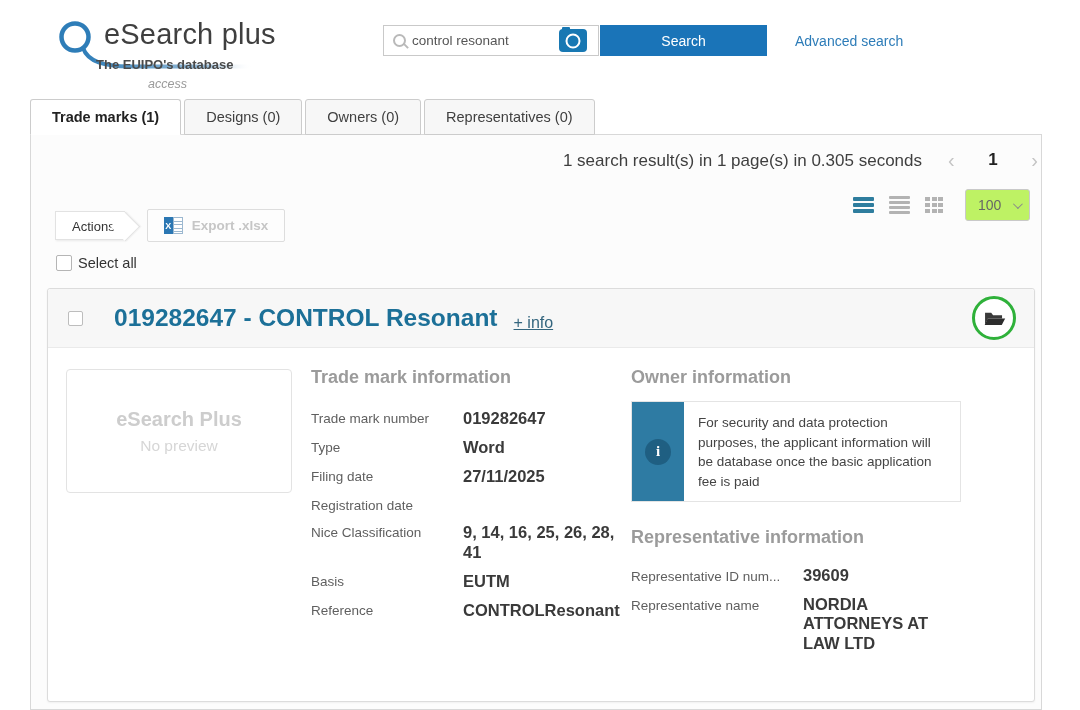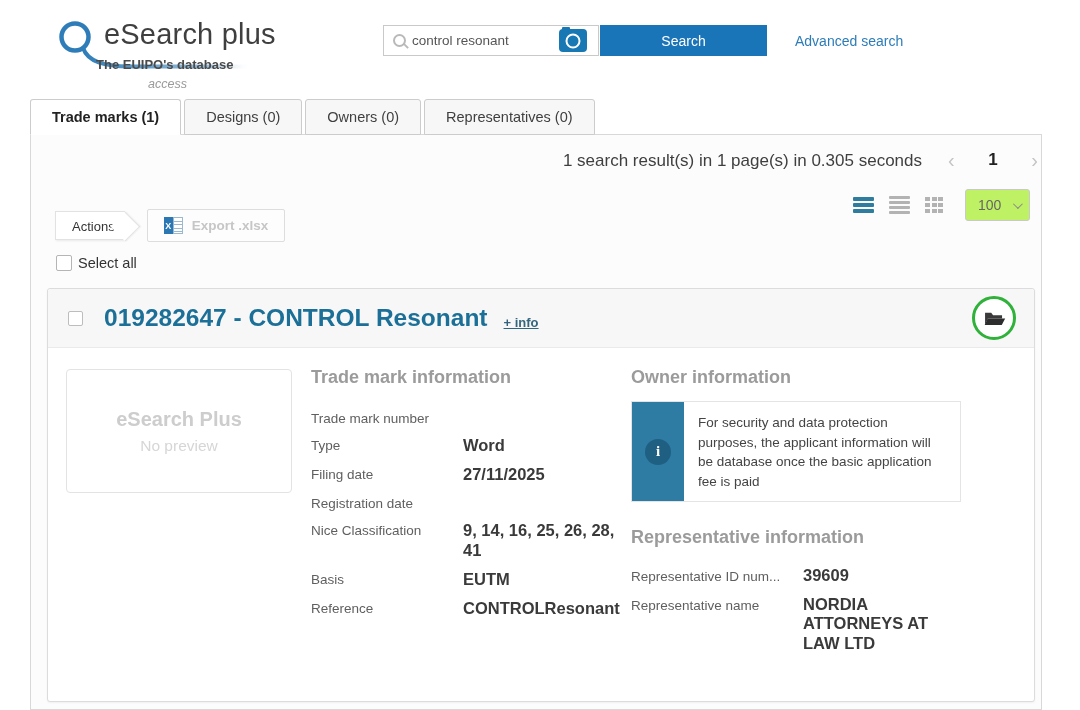--- a/index.html
+++ b/index.html
@@ -79,22 +79,22 @@
   .select-all { position:absolute; left:56px; top:255px; display:flex; align-items:center; gap:6px; z-index:2; }
   .cbx { width:16px; height:16px; background:#fff; border:1px solid #b5b5b5; border-radius:2px; cursor:pointer; }
   .select-all-label { font-size:14.5px; color:#333; }
 
   
   .card { position:absolute; left:47px; top:288px; width:988px; height:414px; background:#fff;
     border:1px solid #dcdcdc; border-radius:3px; box-shadow:0 1px 2px rgba(0,0,0,.05); z-index:2; }
   .card-header { height:59px; background:#f7f7f7; border-bottom:1px solid #eaeaea;
     display:flex; align-items:center; padding:0 18px 0 20px; border-radius:3px 3px 0 0; }
   .cbx-sm { width:15px; height:15px; background:#fff; border:1px solid #bdbdbd; border-radius:2px; cursor:pointer; }
-  .card-title { margin-left:21px; font-size:24.5px; font-weight:bold; color:#1c7098; cursor:pointer;text-align:center; }
-  .info-link { margin-left:16px; margin-top:9px; font-size:13px; font-weight:bold; color:#33657e;
+  .card-title { margin-left:31px; font-size:24.5px; font-weight:bold; color:#1c7098; cursor:pointer;text-align:center; }
+  .info-link { margin-left:16px; margin-top:9px; font-size:16px; font-weight:normal; color:#33657e;
     text-decoration:underline; cursor:pointer; }
   .folder-btn { margin-left:auto; width:44px; height:44px; border-radius:50%; border:3px solid #2fb13a;
     background:#fff; display:flex; align-items:center; justify-content:center; cursor:pointer; }
 
   .card-body { position:relative; height:354px; }
   .preview-box { position:absolute; left:18px; top:21px; width:226px; height:124px;
     border:1px solid #e3e3e3; border-radius:4px; display:flex; flex-direction:column;
     align-items:center; justify-content:center; gap:6px; background:#fff; }
   .preview-line1 { font-size:20px; font-weight:bold; color:#cdcdcd; }
   .preview-line2 { font-size:15.5px; color:#d6d6d6; }
@@ -233,20 +233,21 @@
     <div class="preview-box">
       <div class="preview-line1">eSearch Plus</div>
       <div class="preview-line2">No preview</div>
     </div>
 
     <div class="tm-col">
       <div class="panel-heading">Trade mark information</div>
       <div class="tm-rows">
         <div class="kv-row">
           <span class="kv-label">Trade mark number</span>
+          <span class="kv-value">019282647</span>
         </div>
         <div class="kv-row">
           <span class="kv-label">Type</span>
           <span class="kv-value">Word</span>
         </div>
         <div class="kv-row">
           <span class="kv-label">Filing date</span>
           <span class="kv-value">27/11/2025</span>
         </div>
         <div class="kv-row">

